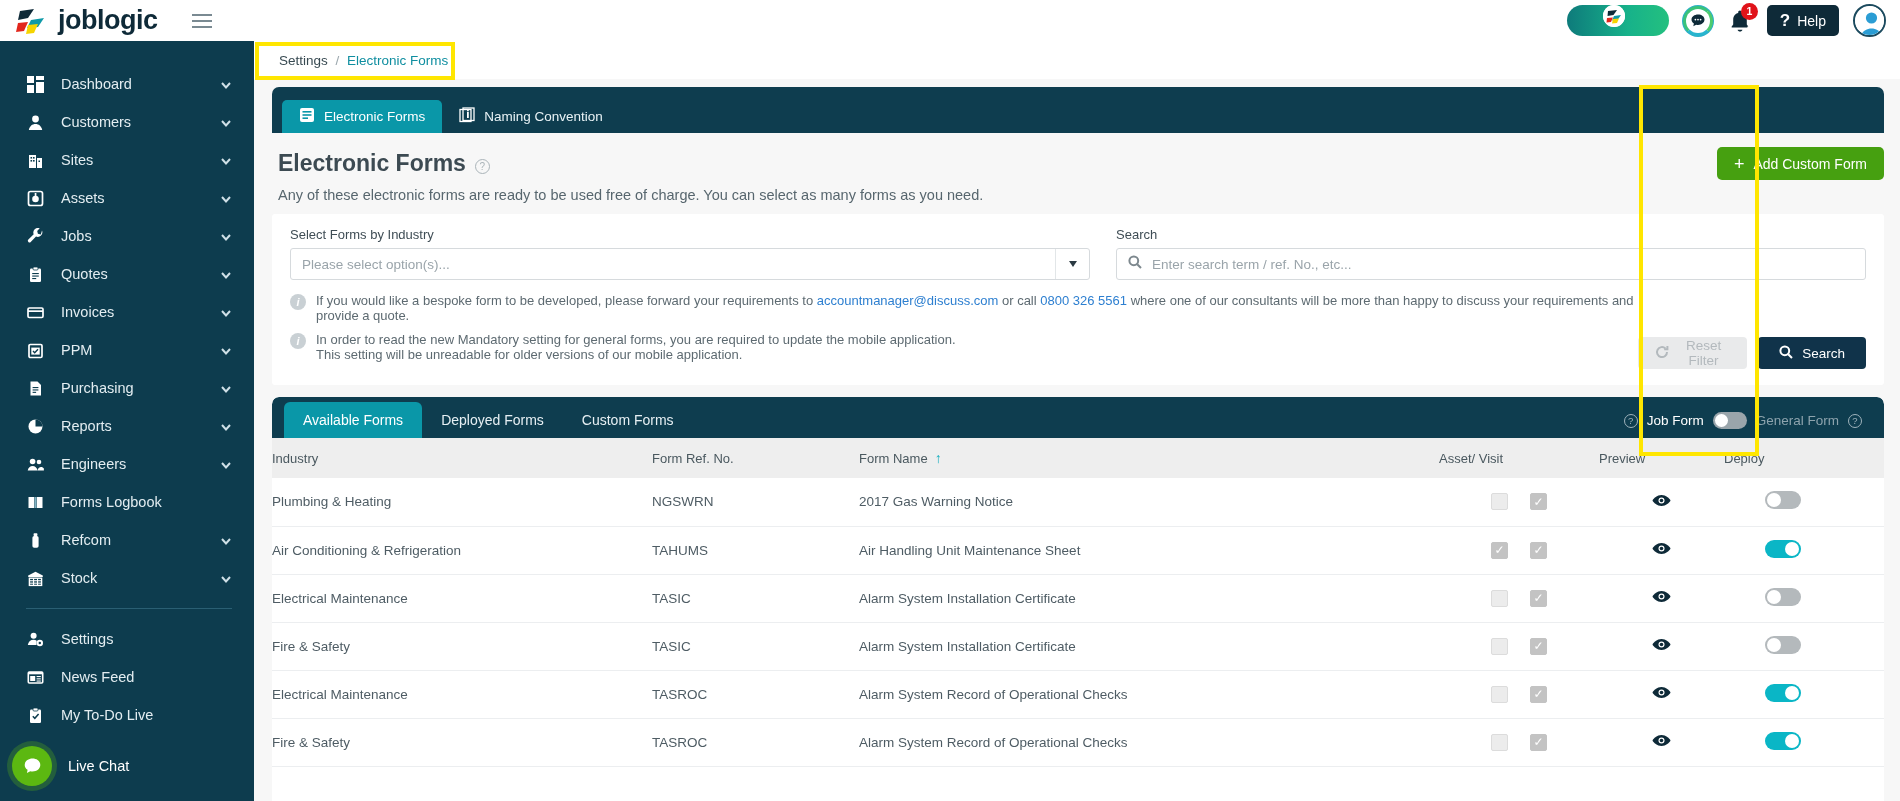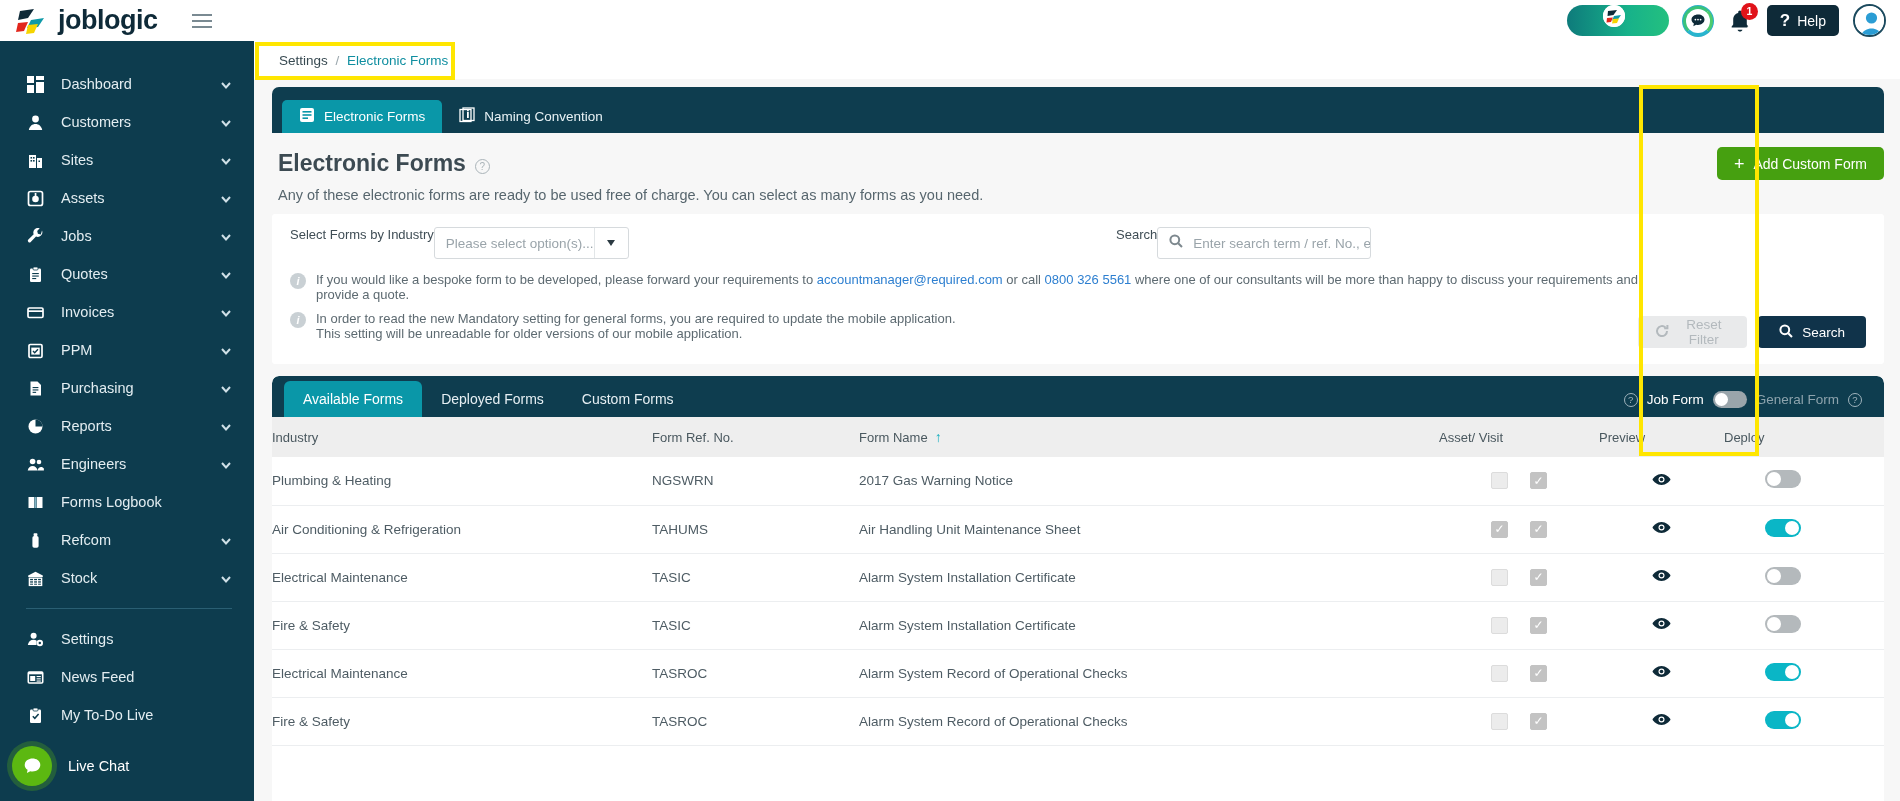--- a/index.html
+++ b/index.html
@@ -119,21 +119,21 @@
   .add-btn {
     margin-left: auto; background: #46a010; color: #fff; border: none; border-radius: 5px;
     height: 33px; padding: 0 17px; font-size: 14px; display: flex; align-items: center; gap: 9px;
     cursor: pointer; font-family: inherit;
   }
   .add-plus { font-size: 18px; line-height: 1; font-weight: 400; }
   .page-sub { font-size: 14.5px; color: #57666e; padding: 7px 0 11px 6px; }
 
   .filter-panel { background: #fff; border-radius: 3px; padding: 13px 18px 14px 18px; }
   .filter-row { display: flex; gap: 26px; }
-  .fcol { display: flex; flex-direction: row; }
+  .fcol { display: flex; flex-direction: column; }
   .fcol.industry { flex: 0 0 800px; }
   .fcol.search { flex: 1 1 auto; }
   .flabel { font-size: 13px; color: #3f4d55; margin-bottom: 6px; }
   .fselect {
     height: 32px; border: 1px solid #d6dadd; border-radius: 3px; background: #fff;
     display: flex; align-items: center; position: relative; cursor: pointer;
   }
   .fselect .ph { font-size: 13.5px; color: #9aa4aa; padding-left: 11px; }
   .fselect .caret {
     margin-left: auto; width: 34px; height: 100%; border-left: 1px solid #e2e6e8;
@@ -627,21 +627,21 @@
                 <input type="text" value="" placeholder="Enter search term / ref. No., etc..." style="">
               </div>
             </div>
           </div>
 
           <div class="info-area">
             <div class="info-lines">
               <div class="info-line">
                 <span class="info-ico">i</span>
                 <span>
-                  <span>If you would like a bespoke form to be developed, please forward your requirements to </span><a href="#">accountmanager@required.com</a><span> or call </span><a href="#">0800 326 5561</a><span> where one of our consultants will be more than happy to discuss your requirements and provide a quote.</span>
+                  <span>If you would like a bespoke form to be developed, please forward your requirements to </span><a href="#">accountmanager@discuss.com</a><span> or call </span><a href="#">0800 326 5561</a><span> where one of our consultants will be more than happy to discuss your requirements and provide a quote.</span>
                 </span>
               </div>
               <div class="info-line">
                 <span class="info-ico">i</span>
                 <span>
                   <span>In order to read the new Mandatory setting for general forms, you are required to update the mobile application.</span><br>
                   <span>This setting will be unreadable for older versions of our mobile application.</span>
                 </span>
               </div>
             </div>

